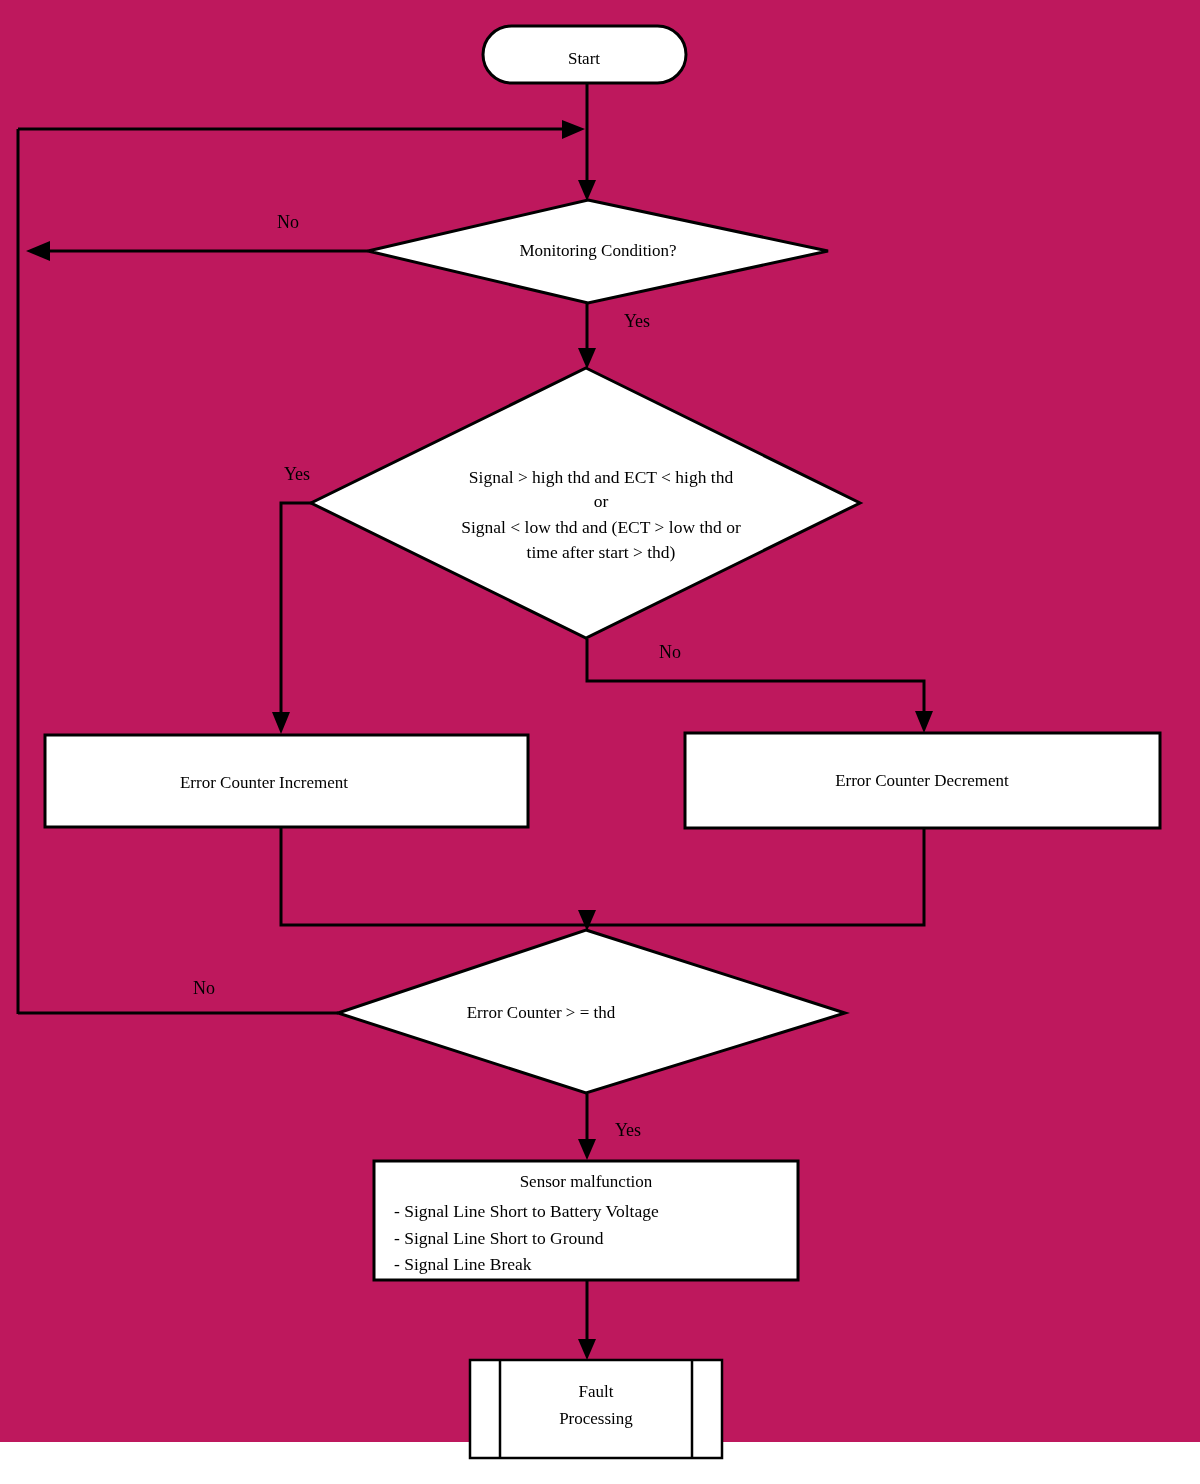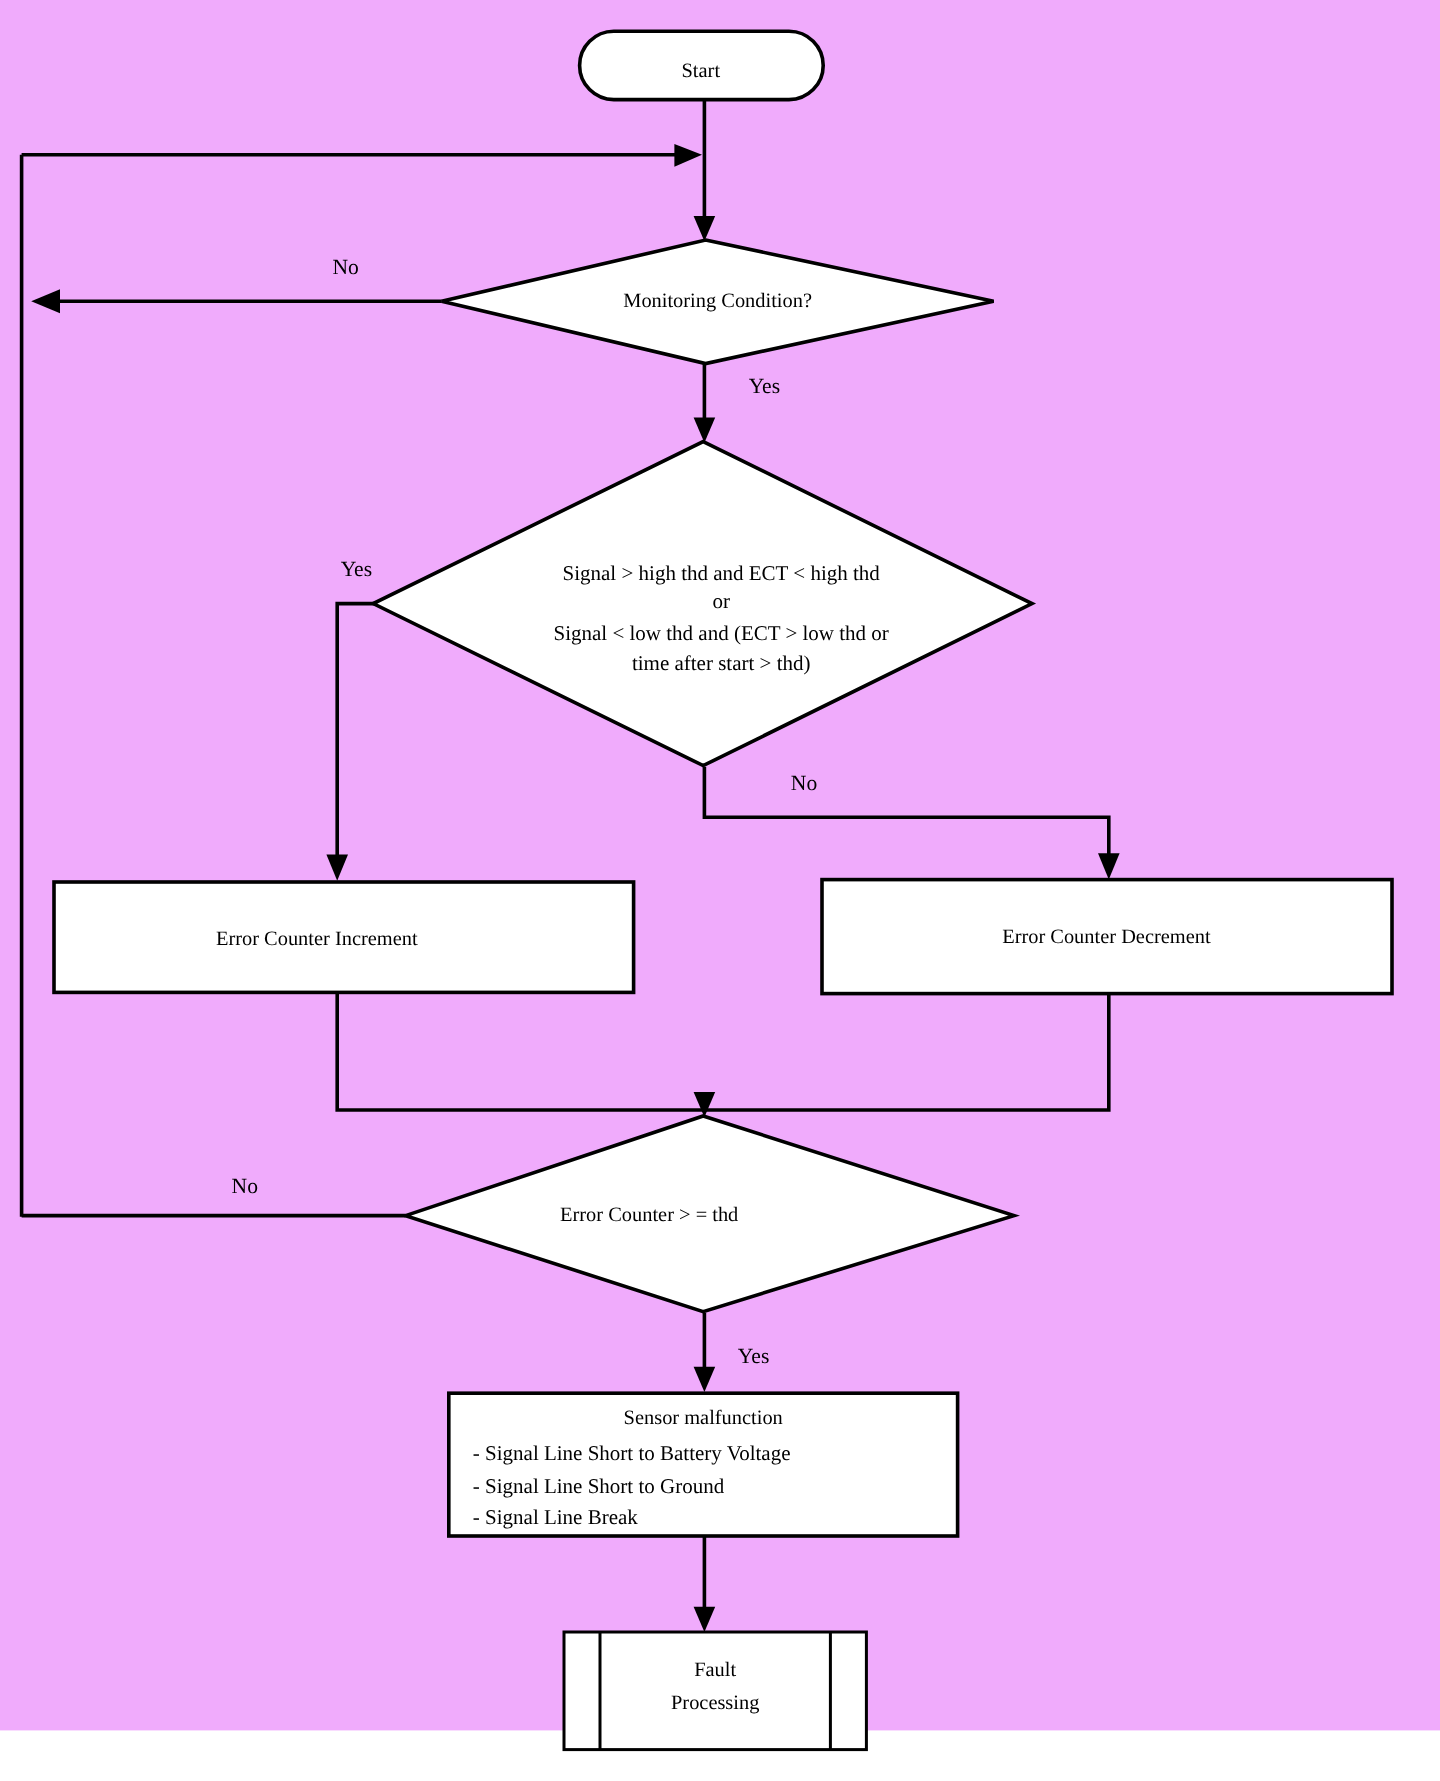--- a/index.html
+++ b/index.html
@@ -10,21 +10,21 @@
   body {
     width: 1200px;
     height: 1484px;
     font-family: "Liberation Serif", "DejaVu Serif", serif;
     overflow: hidden;
   }
   #flowchart-root {
     position: relative;
     width: 1200px;
     height: 1442px;
-    background: #f0abfc;
+    background: #be185d;
   }
   svg.chart-canvas {
     position: absolute;
     top: 0;
     left: 0;
     width: 1200px;
     height: 1484px;
     display: block;
   }
   .shape-stroke {

